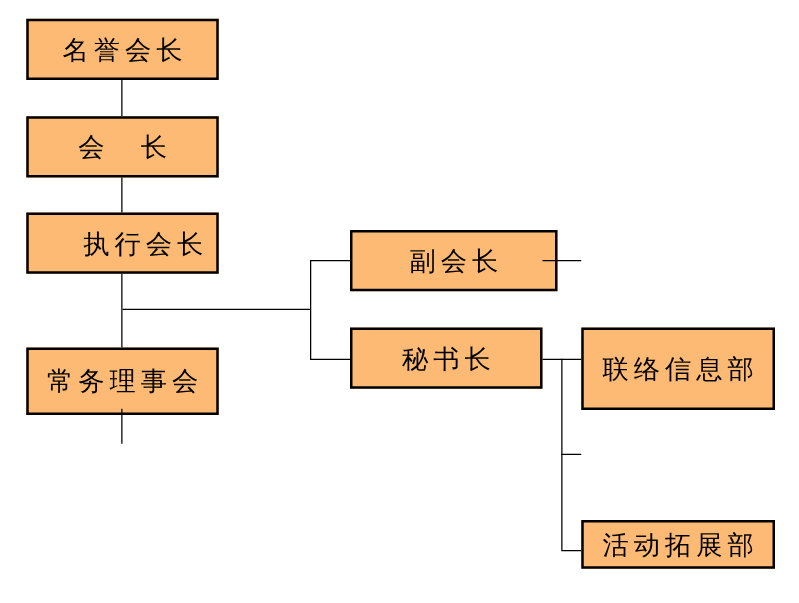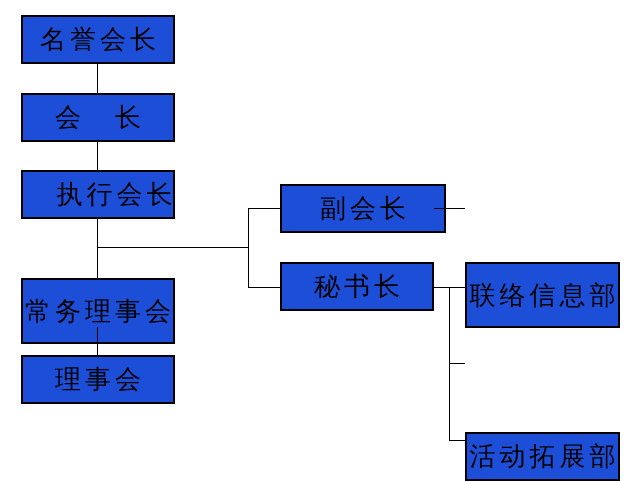--- a/index.html
+++ b/index.html
@@ -12,48 +12,48 @@
     width: 639px;
     height: 482px;
     background: #ffffff;
     font-family: "Liberation Serif", "DejaVu Serif", serif;
     overflow: hidden;
   }
   .node {
     position: absolute;
     box-sizing: border-box;
     border: 2.5px solid #000000;
-    background: #1d4ed8;
+    background: #fdba74;
     display: flex;
     align-items: center;
     justify-content: center;
-    font-size: 26px;
+    font-size: 21px;
     color: #000000;
     letter-spacing: 4px;
     text-indent: 4px;
     white-space: nowrap;
   }
   .line {
     position: absolute;
     background: #000000;
   }
   
   .b1  { left: 21px;  top: 15px;  width: 154px; height: 49px; }
   .b2  { left: 21px;  top: 93px;  width: 154px; height: 49px; }
   .b3  { left: 21px;  top: 170px; width: 154px; height: 49px; padding-left: 33px; }
-  .b4  { left: 21px;  top: 278px; width: 154px; height: 66px; }
+  .b4  { left: 21px;  top: 278px; width: 154px; height: 54px; }
   .b5  { left: 21px;  top: 355px; width: 154px; height: 49px; }
   
   .b6  { left: 280px; top: 184px; width: 166px; height: 49px; }
   .b8  { left: 280px; top: 262px; width: 154px; height: 49px; }
   
   .b7  { left: 465px; top: 184px; width: 155px; height: 49px; }
   .b9  { left: 465px; top: 262px; width: 155px; height: 66px; }
   .b10 { left: 465px; top: 339px; width: 155px; height: 49px; }
-  .b11 { left: 465px; top: 432px; width: 155px; height: 49px; }
+  .b11 { left: 465px; top: 416px; width: 155px; height: 39px; }
   
   .l1  { left: 97px;  top: 64px;  width: 1px;   height: 29px; }
   .l2  { left: 97px;  top: 142px; width: 1px;   height: 28px; }
   .l3  { left: 97px;  top: 219px; width: 1px;   height: 59px; }
   .l4  { left: 97px;  top: 327px; width: 1px;   height: 28px; }
   .l5  { left: 98px;  top: 247px; width: 150px; height: 1px;  }
   .l6  { left: 248px; top: 208px; width: 1px;   height: 80px; }
   .l7  { left: 248px; top: 208px; width: 32px;  height: 1px;  }
   .l8  { left: 248px; top: 287px; width: 32px;  height: 1px;  }
   .l9  { left: 434px; top: 208px; width: 31px;  height: 1px;  }
@@ -64,21 +64,20 @@
 </style>
 </head>
 <body>
 
 <div class="canvas">
 
   <div class="node b1">名誉会长</div>
   <div class="node b2">会　长</div>
   <div class="node b3">执行会长</div>
   <div class="node b4">常务理事会</div>
-  <div class="node b5">理事会</div>
 
   <div class="node b6">副会长</div>
   <div class="node b8">秘书长</div>
 
   <div class="node b9">联络信息部</div>
   <div class="node b11">活动拓展部</div>
 
   <div class="line l1"></div>
   <div class="line l2"></div>
   <div class="line l3"></div>

